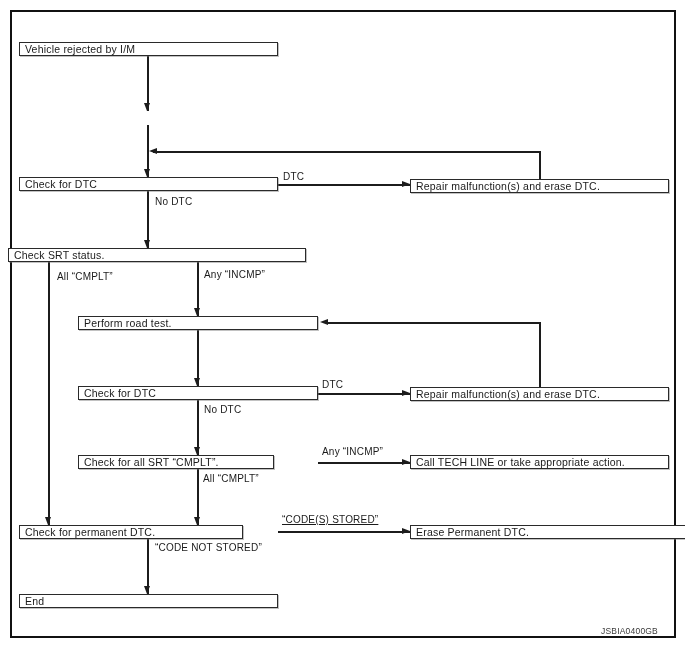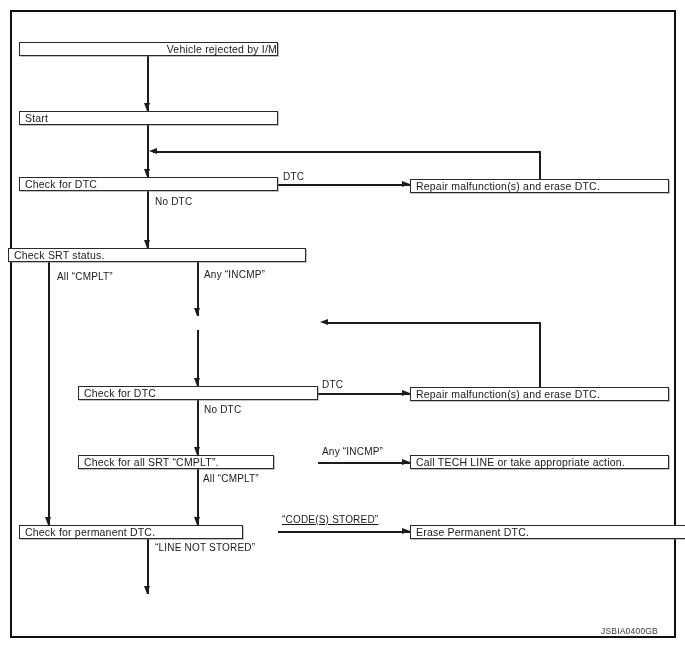--- a/index.html
+++ b/index.html
@@ -89,40 +89,43 @@
   <div class="arr-right" style="left:402px;top:528px;"></div>
 
   <div class="vline" style="left:539px;top:151px;height:29px;"></div>
   <div class="hline" style="left:153px;top:151px;width:387px;"></div>
   <div class="arr-left" style="left:149px;top:148px;"></div>
 
   <div class="vline" style="left:539px;top:322px;height:66px;"></div>
   <div class="hline" style="left:326px;top:322px;width:214px;"></div>
   <div class="arr-left" style="left:320px;top:319px;"></div>
 
-  <div class="box" style="left:19px;top:42px;width:259px;justify-content:flex-end;">
+  <div class="box" style="left:19px;top:42px;width:259px;">
     <span>Vehicle rejected by I/M</span>
-  </div>
-  <div class="box" style="left:19px;top:111px;width:259px;">
-    <span>Start</span>
   </div>
   <div class="box" style="left:19px;top:177px;width:259px;">
     <span>Check for DTC</span>
   </div>
   <div class="box" style="left:8px;top:248px;width:298px;">
     <span>Check SRT status.</span>
+  </div>
+  <div class="box" style="left:78px;top:316px;width:240px;">
+    <span>Perform road test.</span>
   </div>
   <div class="box" style="left:78px;top:386px;width:240px;">
     <span>Check for DTC</span>
   </div>
   <div class="box" style="left:78px;top:455px;width:196px;">
     <span>Check for all SRT “CMPLT”.</span>
   </div>
   <div class="box" style="left:19px;top:525px;width:224px;">
     <span>Check for permanent DTC.</span>
+  </div>
+  <div class="box" style="left:19px;top:594px;width:259px;">
+    <span>End</span>
   </div>
   <div class="box" style="left:410px;top:179px;width:259px;">
     <span>Repair malfunction(s) and erase DTC.</span>
   </div>
   <div class="box" style="left:410px;top:387px;width:259px;">
     <span>Repair malfunction(s) and erase DTC.</span>
   </div>
   <div class="box" style="left:410px;top:455px;width:259px;align-items:center;">
     <span>Call TECH LINE or take appropriate action.</span>
   </div>
@@ -132,17 +135,17 @@
 
   <span class="edge-label" style="left:283px;top:171px;">DTC</span>
   <span class="edge-label" style="left:155px;top:196px;">No DTC</span>
   <span class="edge-label" style="left:57px;top:271px;">All “CMPLT”</span>
   <span class="edge-label" style="left:204px;top:269px;">Any “INCMP”</span>
   <span class="edge-label" style="left:322px;top:379px;">DTC</span>
   <span class="edge-label" style="left:204px;top:404px;">No DTC</span>
   <span class="edge-label" style="left:322px;top:446px;">Any “INCMP”</span>
   <span class="edge-label" style="left:203px;top:473px;">All “CMPLT”</span>
   <span class="edge-label" style="left:282px;top:514px;text-decoration:underline;">“CODE(S) STORED”</span>
-  <span class="edge-label" style="left:155px;top:542px;">“LINE NOT STORED”</span>
+  <span class="edge-label" style="left:155px;top:542px;">“CODE NOT STORED”</span>
 
   <span class="watermark">JSBIA0400GB</span>
 
 </div>
 
 </body></html>

